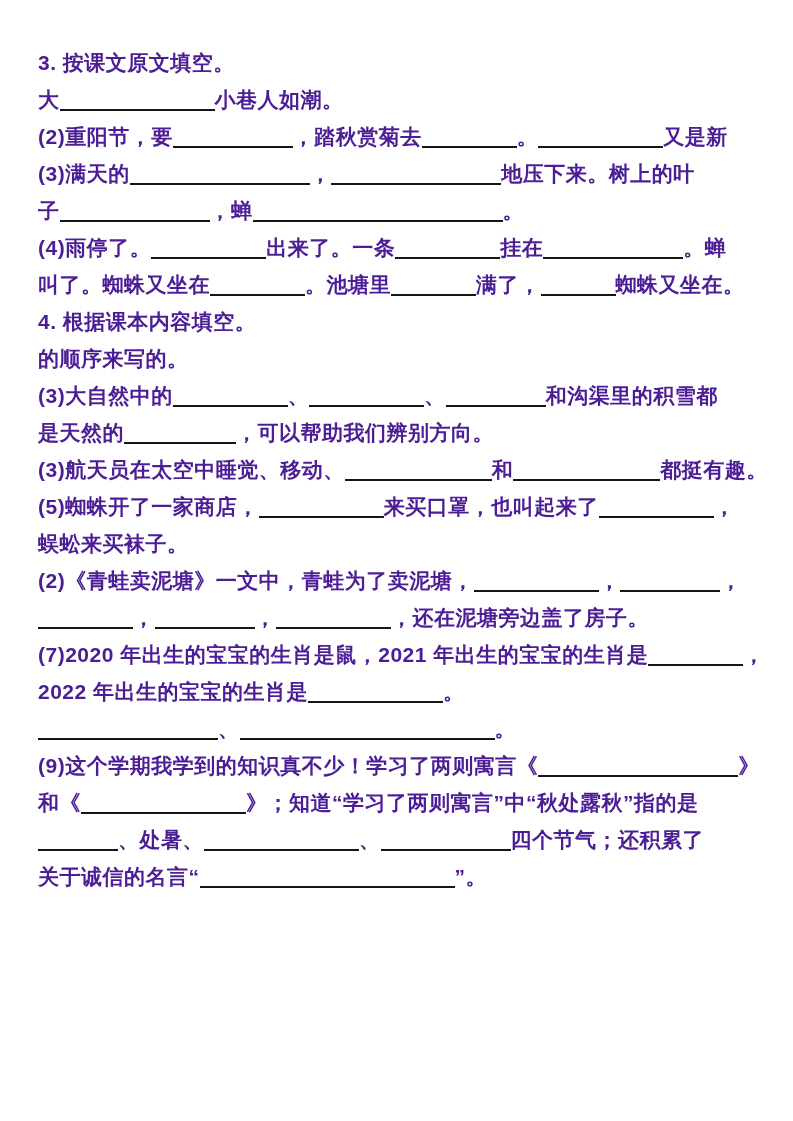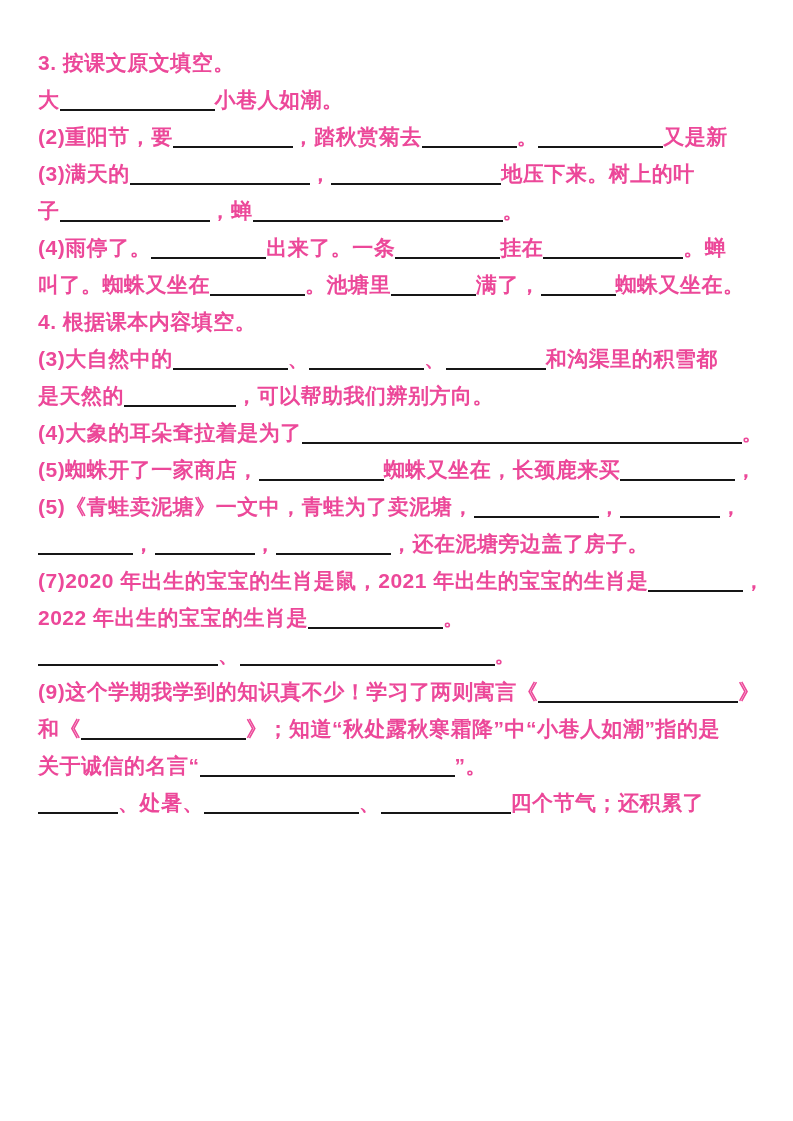--- a/index.html
+++ b/index.html
@@ -11,21 +11,21 @@
     position: relative;
     width: 793px;
     height: 1121px;
     background: #ffffff;
     box-sizing: border-box;
     padding: 44px 24px 0 38px;
     overflow: hidden;
     font-family: "Liberation Sans", "DejaVu Sans", sans-serif;
     font-size: 21px;
     font-weight: 600;
-    color: #ec4899;
+    color: #4c1d95;
   }
   .line {
     margin: 0;
     line-height: 37px;
     height: 37px;
     white-space: nowrap;
   }
   .txt {
     letter-spacing: 0.5px;
   }
@@ -49,27 +49,29 @@
 <div class="page">
   <main>
       <p class="line"><span class="txt">3. 按课文原文填空。</span></p>
       <p class="line"><span class="txt">大</span><span class="blank" style="width: 155px;"></span><span class="txt">小巷人如潮。</span></p>
       <p class="line"><span class="txt">(2)重阳节，要</span><span class="blank" style="width: 120px;"></span><span class="txt">，踏秋赏菊去</span><span class="blank" style="width: 95px;"></span><span class="txt">。</span><span class="blank" style="width: 125px;"></span><span class="txt">又是新</span></p>
       <p class="line"><span class="txt">(3)满天的</span><span class="blank" style="width: 180px;"></span><span class="txt">，</span><span class="blank" style="width: 170px;"></span><span class="txt">地压下来。树上的叶</span></p>
       <p class="line"><span class="txt">子</span><span class="blank" style="width: 150px;"></span><span class="txt">，蝉</span><span class="blank" style="width: 250px;"></span><span class="txt">。</span></p>
       <p class="line"><span class="txt">(4)雨停了。</span><span class="blank" style="width: 115px;"></span><span class="txt">出来了。一条</span><span class="blank" style="width: 105px;"></span><span class="txt">挂在</span><span class="blank" style="width: 140px;"></span><span class="txt">。蝉</span></p>
       <p class="line"><span class="txt">叫了。蜘蛛又坐在</span><span class="blank" style="width: 95px;"></span><span class="txt">。池塘里</span><span class="blank" style="width: 85px;"></span><span class="txt">满了，</span><span class="blank" style="width: 75px;"></span><span class="txt">蜘蛛又坐在。</span></p>
       <p class="line"><span class="txt">4. 根据课本内容填空。</span></p>
+      <p class="line"><span class="txt">的顺序来写的。</span></p>
       <p class="line"><span class="txt">(3)大自然中的</span><span class="blank" style="width: 115px;"></span><span class="txt">、</span><span class="blank" style="width: 115px;"></span><span class="txt">、</span><span class="blank" style="width: 100px;"></span><span class="txt">和沟渠里的积雪都</span></p>
       <p class="line"><span class="txt">是天然的</span><span class="blank" style="width: 112px;"></span><span class="txt">，可以帮助我们辨别方向。</span></p>
-      <p class="line"><span class="txt">(4)大象的耳朵耷拉着是为了</span><span class="blank" style="width: 440px;"></span><span class="txt">。</span></p>
-      <p class="line"><span class="txt">(5)蜘蛛开了一家商店，</span><span class="blank" style="width: 125px;"></span><span class="txt">蜘蛛又坐在，长颈鹿来买</span><span class="blank" style="width: 115px;"></span><span class="txt">，</span></p>
-      <p class="line"><span class="txt">(5)《青蛙卖泥塘》一文中，青蛙为了卖泥塘，</span><span class="blank" style="width: 125px;"></span><span class="txt">，</span><span class="blank" style="width: 100px;"></span><span class="txt">，</span></p>
+      <p class="line"><span class="txt">(3)航天员在太空中睡觉、移动、</span><span class="blank" style="width: 147px;"></span><span class="txt">和</span><span class="blank" style="width: 147px;"></span><span class="txt">都挺有趣。</span></p>
+      <p class="line"><span class="txt">(5)蜘蛛开了一家商店，</span><span class="blank" style="width: 125px;"></span><span class="txt">来买口罩，也叫起来了</span><span class="blank" style="width: 115px;"></span><span class="txt">，</span></p>
+      <p class="line"><span class="txt">蜈蚣来买袜子。</span></p>
+      <p class="line"><span class="txt">(2)《青蛙卖泥塘》一文中，青蛙为了卖泥塘，</span><span class="blank" style="width: 125px;"></span><span class="txt">，</span><span class="blank" style="width: 100px;"></span><span class="txt">，</span></p>
       <p class="line"><span class="blank" style="width: 95px;"></span><span class="txt">，</span><span class="blank" style="width: 100px;"></span><span class="txt">，</span><span class="blank" style="width: 115px;"></span><span class="txt">，还在泥塘旁边盖了房子。</span></p>
       <p class="line"><span class="txt">(7)2020 年出生的宝宝的生肖是鼠，2021 年出生的宝宝的生肖是</span><span class="blank" style="width: 95px;"></span><span class="txt">，</span></p>
       <p class="line"><span class="txt">2022 年出生的宝宝的生肖是</span><span class="blank" style="width: 135px;"></span><span class="txt">。</span></p>
       <p class="line"><span class="blank" style="width: 180px;"></span><span class="txt">、</span><span class="blank" style="width: 255px;"></span><span class="txt">。</span></p>
       <p class="line"><span class="txt">(9)这个学期我学到的知识真不少！学习了两则寓言《</span><span class="blank" style="width: 200px;"></span><span class="txt">》</span></p>
-      <p class="line"><span class="txt">和《</span><span class="blank" style="width: 165px;"></span><span class="txt">》；知道“秋处露秋寒霜降”中“小巷人如潮”指的是</span></p>
+      <p class="line"><span class="txt">和《</span><span class="blank" style="width: 165px;"></span><span class="txt">》；知道“学习了两则寓言”中“秋处露秋”指的是</span></p>
+      <p class="line"><span class="blank" style="width: 80px;"></span><span class="txt">、处暑、</span><span class="blank" style="width: 155px;"></span><span class="txt">、</span><span class="blank" style="width: 130px;"></span><span class="txt">四个节气；还积累了</span></p>
       <p class="line"><span class="txt">关于诚信的名言“</span><span class="blank" style="width: 255px;"></span><span class="txt">”。</span></p>
-      <p class="line"><span class="blank" style="width: 80px;"></span><span class="txt">、处暑、</span><span class="blank" style="width: 155px;"></span><span class="txt">、</span><span class="blank" style="width: 130px;"></span><span class="txt">四个节气；还积累了</span></p>
     </main>
 </div>
 
 </body></html>

